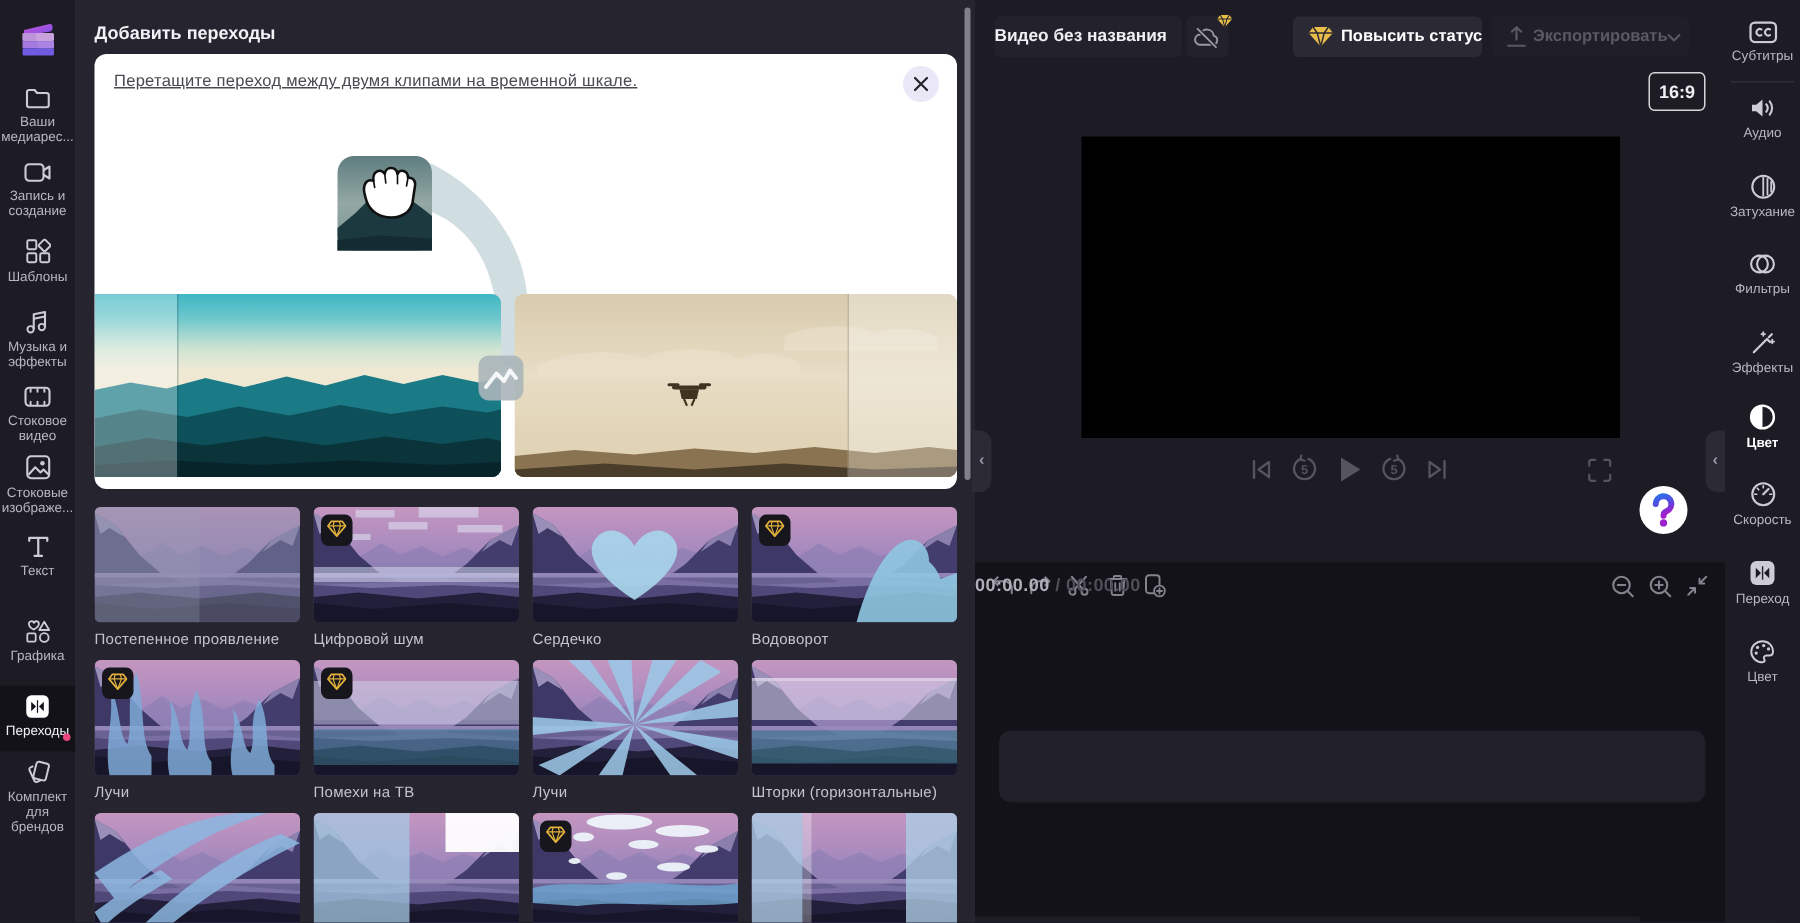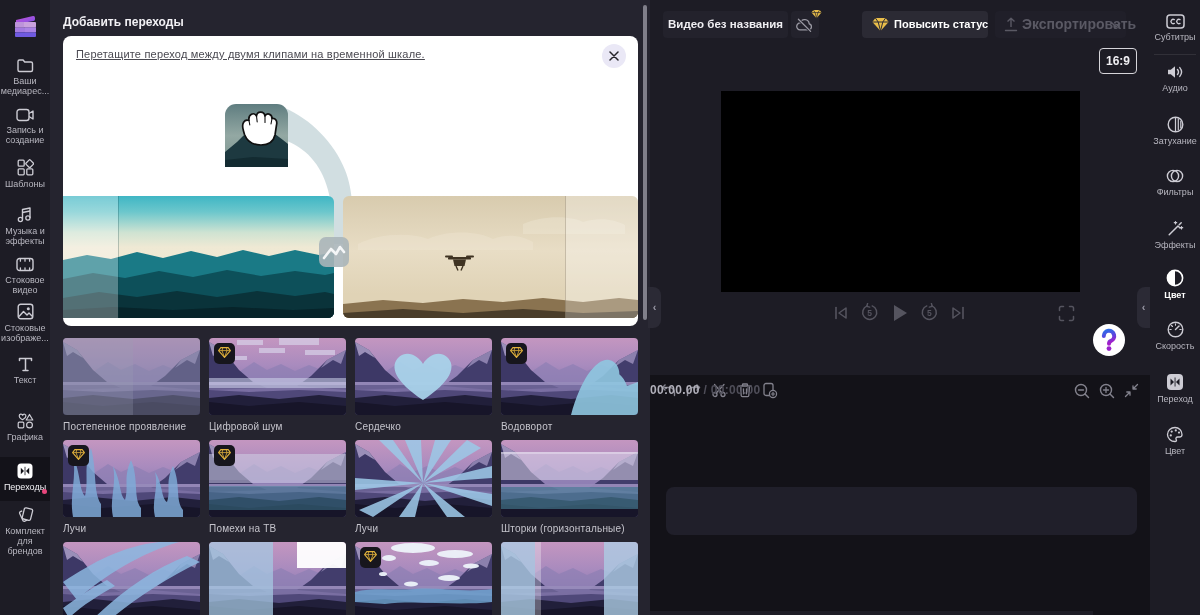--- a/index.html
+++ b/index.html
@@ -23,24 +23,24 @@
   .th { position:absolute; width:137px; height:77px; border-radius:4px; overflow:hidden; }
   .th svg { display:block; }
   .cap { position:absolute; font-size:10px; letter-spacing:.2px; color:#c5c4cc; white-space:nowrap; }
   .badge { position:absolute; left:5px; top:5px; width:21px; height:21px; border-radius:5px; background:#17161d; }
   .badge svg { display:block; margin:3px auto; }
 
   #sbar { position:absolute; left:643px; top:5px; width:4px; height:315px; background:#807f8a; border-radius:2px; }
 
   #stage { position:absolute; left:650px; top:0; width:500px; height:615px; background:#1d1c25; }
   .chip { position:absolute; border-radius:4px; background:#23222c; }
-  #title { left:13px; top:11px; width:125px; height:27px; color:#f0eff3; font-size:11.5px; font-weight:600; text-align:center; line-height:27px; white-space:nowrap; }
+  #title { left:13px; top:11px; width:125px; height:27px; color:#f0eff3; font-size:11.5px; font-weight:600; line-height:27px; white-space:nowrap; }
   #cloudchip { left:141px; top:11px; width:28px; height:27px; }
   #upg { left:212px; top:11px; width:126px; height:27px; background:#2b2a34; color:#fff; font-size:11px; font-weight:700; white-space:nowrap;padding-left:27px; }
-  #exp { left:345px; top:11px; width:131px; height:27px; background:#201f29; color:#5a5964; font-size:14px; font-weight:600; white-space:nowrap; }
+  #exp { left:345px; top:11px; width:131px; height:27px; background:#201f29; color:#5a5964; font-size:11px; font-weight:600; white-space:nowrap; }
   #ratio { position:absolute; left:449px; top:48px; width:38px; height:26px; border:1px solid #d6d5da; border-radius:4px; color:#f0eff3; font-size:12px; font-weight:600; text-align:center; line-height:24px; }
   #video { position:absolute; left:71px; top:91px; width:359px; height:201px; background:#000; }
   #pcontrols { position:absolute; left:0; top:296px; width:500px; height:34px; }
   #help { position:absolute; left:443px; top:324px; width:32px; height:32px; border-radius:50%; background:#fff; text-align:center; }
   #toolbar { position:absolute; left:0; top:375px; width:500px; height:31px; background:#131218; }
   #tl { position:absolute; left:0; top:406px; width:500px; height:209px; background:#131218; }
   #tl .ph { position:absolute; left:16px; top:81px; width:471px; height:48px; background:#201f2a; border-radius:8px; }
   #tl .hsb { position:absolute; left:0px; top:205px; width:443px; height:4px; background:#1e1d26; }
   #tcode { position:absolute; left:0; top:0; width:500px; font-size:12px; font-weight:600; color:#b0afb9; line-height:31px; letter-spacing:.3px; }
   #tcode .dim { color:#4f4e59; }

